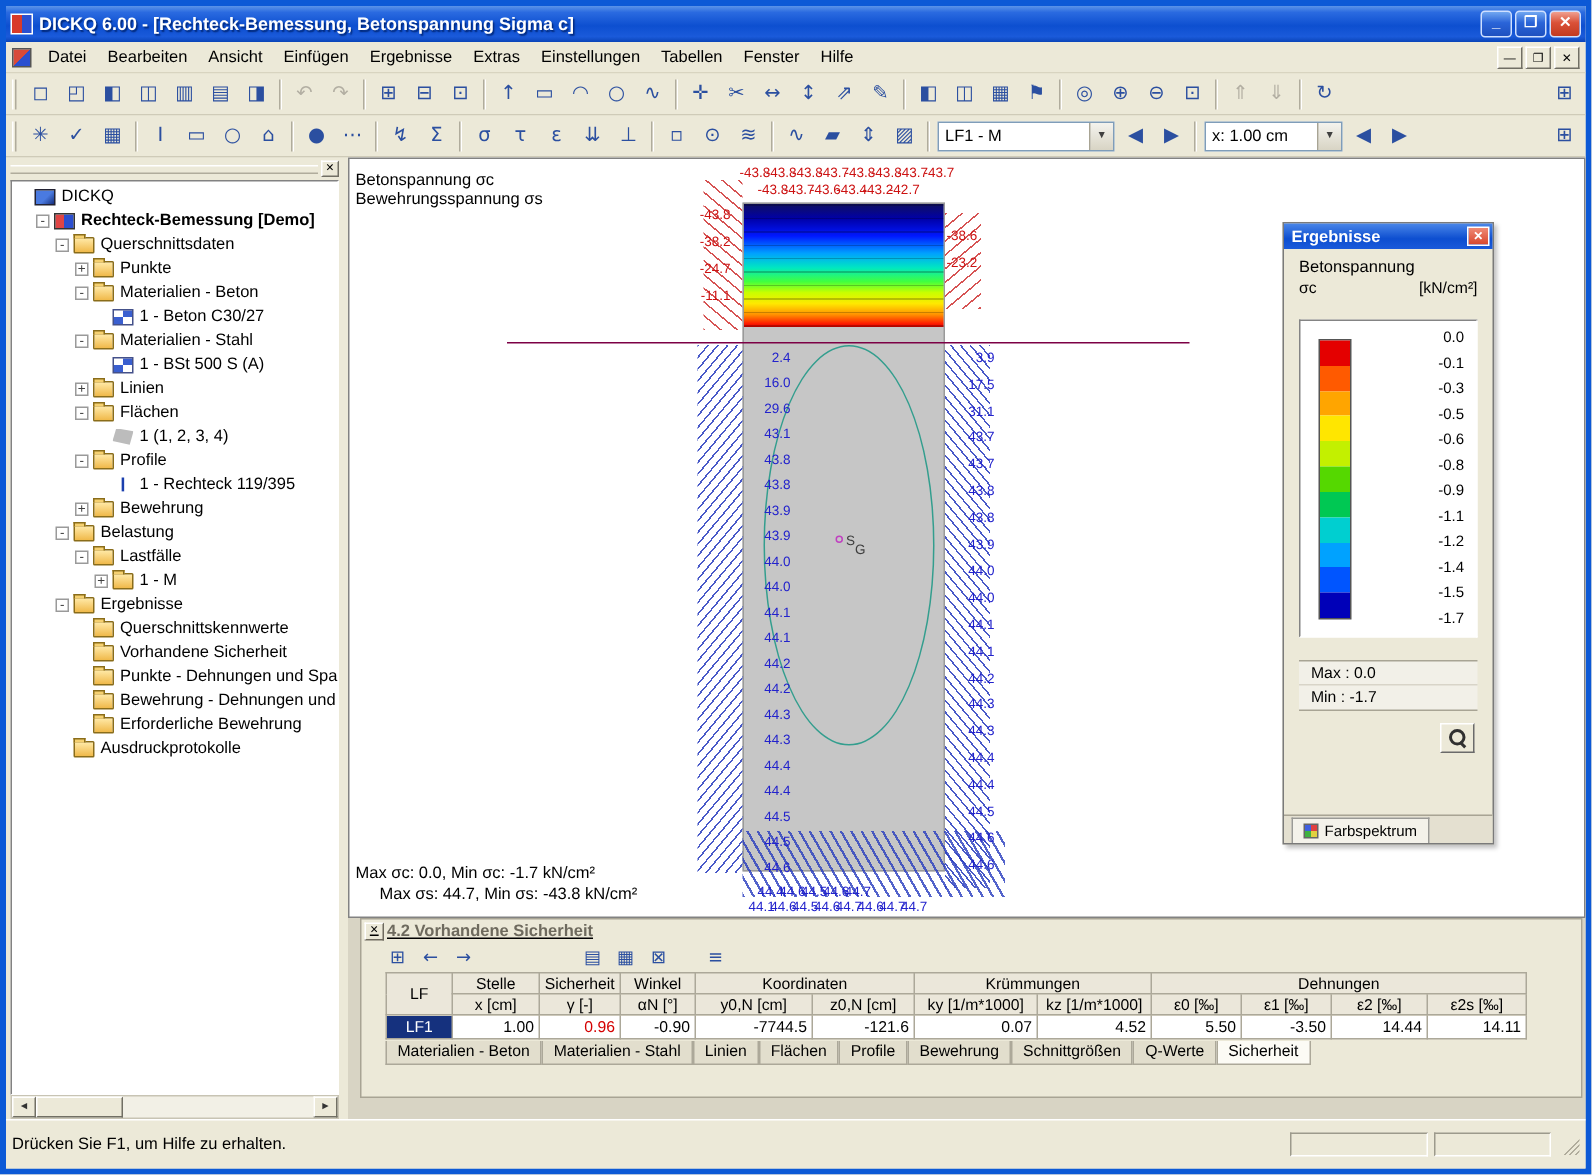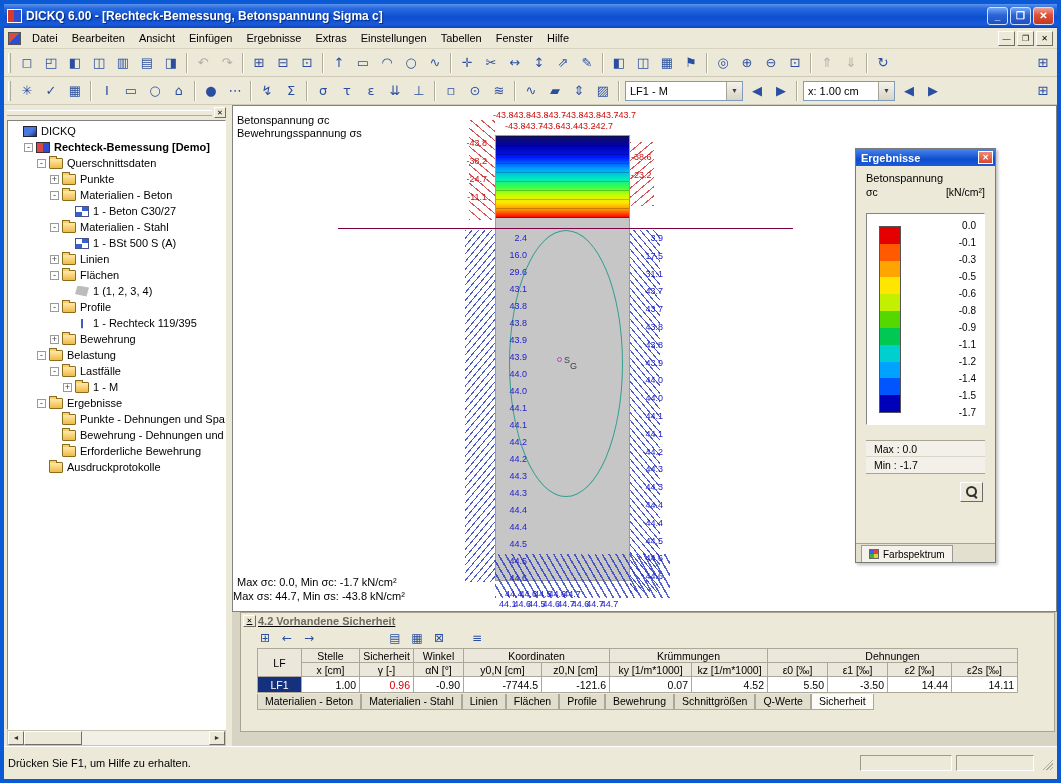--- a/index.html
+++ b/index.html
@@ -557,21 +557,31 @@
             <span class="ticon" data-icon="folder"></span>
             <span class="tlabel">1 - M</span>
           </div>
 
           <div class="tree-item" data-level="2">
             <span class="exp">-</span>
             <span class="ticon" data-icon="folder"></span>
             <span class="tlabel">Ergebnisse</span>
           </div>
 
-
+          <div class="tree-item" data-level="3">
+            <span class="exp"></span>
+            <span class="ticon" data-icon="folder"></span>
+            <span class="tlabel">Querschnittskennwerte</span>
+          </div>
+
+          <div class="tree-item" data-level="3">
+            <span class="exp"></span>
+            <span class="ticon" data-icon="folder"></span>
+            <span class="tlabel">Vorhandene Sicherheit</span>
+          </div>
 
           <div class="tree-item" data-level="3">
             <span class="exp"></span>
             <span class="ticon" data-icon="folder"></span>
             <span class="tlabel">Punkte - Dehnungen und Spa</span>
           </div>
 
           <div class="tree-item" data-level="3">
             <span class="exp"></span>
             <span class="ticon" data-icon="folder"></span>
@@ -716,21 +726,21 @@
             <span>44.6</span>
             <span>44.5</span>
             <span>44.6</span>
             <span>44.7</span>
             <span>44.6</span>
             <span>44.7</span>
             <span>44.7</span>
         </div>
 
         <div class="maxmin" style="left:4px;top:470px">Max σc: 0.0, Min σc: -1.7 kN/cm²</div>
-        <div class="maxmin" style="left:0;top:484px">Max σs: 44.7, Min σs: -43.8 kN/cm²</div>
+        <div class="maxmin" style="left:20px;top:484px">Max σs: 44.7, Min σs: -43.8 kN/cm²</div>
 
         <div class="results-panel">
           <div class="rp-title">
             <span>Ergebnisse</span>
             <span class="rp-close">✕</span>
           </div>
           <div class="rp-head">
             <div>Betonspannung</div>
             <div class="l2">
               <span>σc</span>

